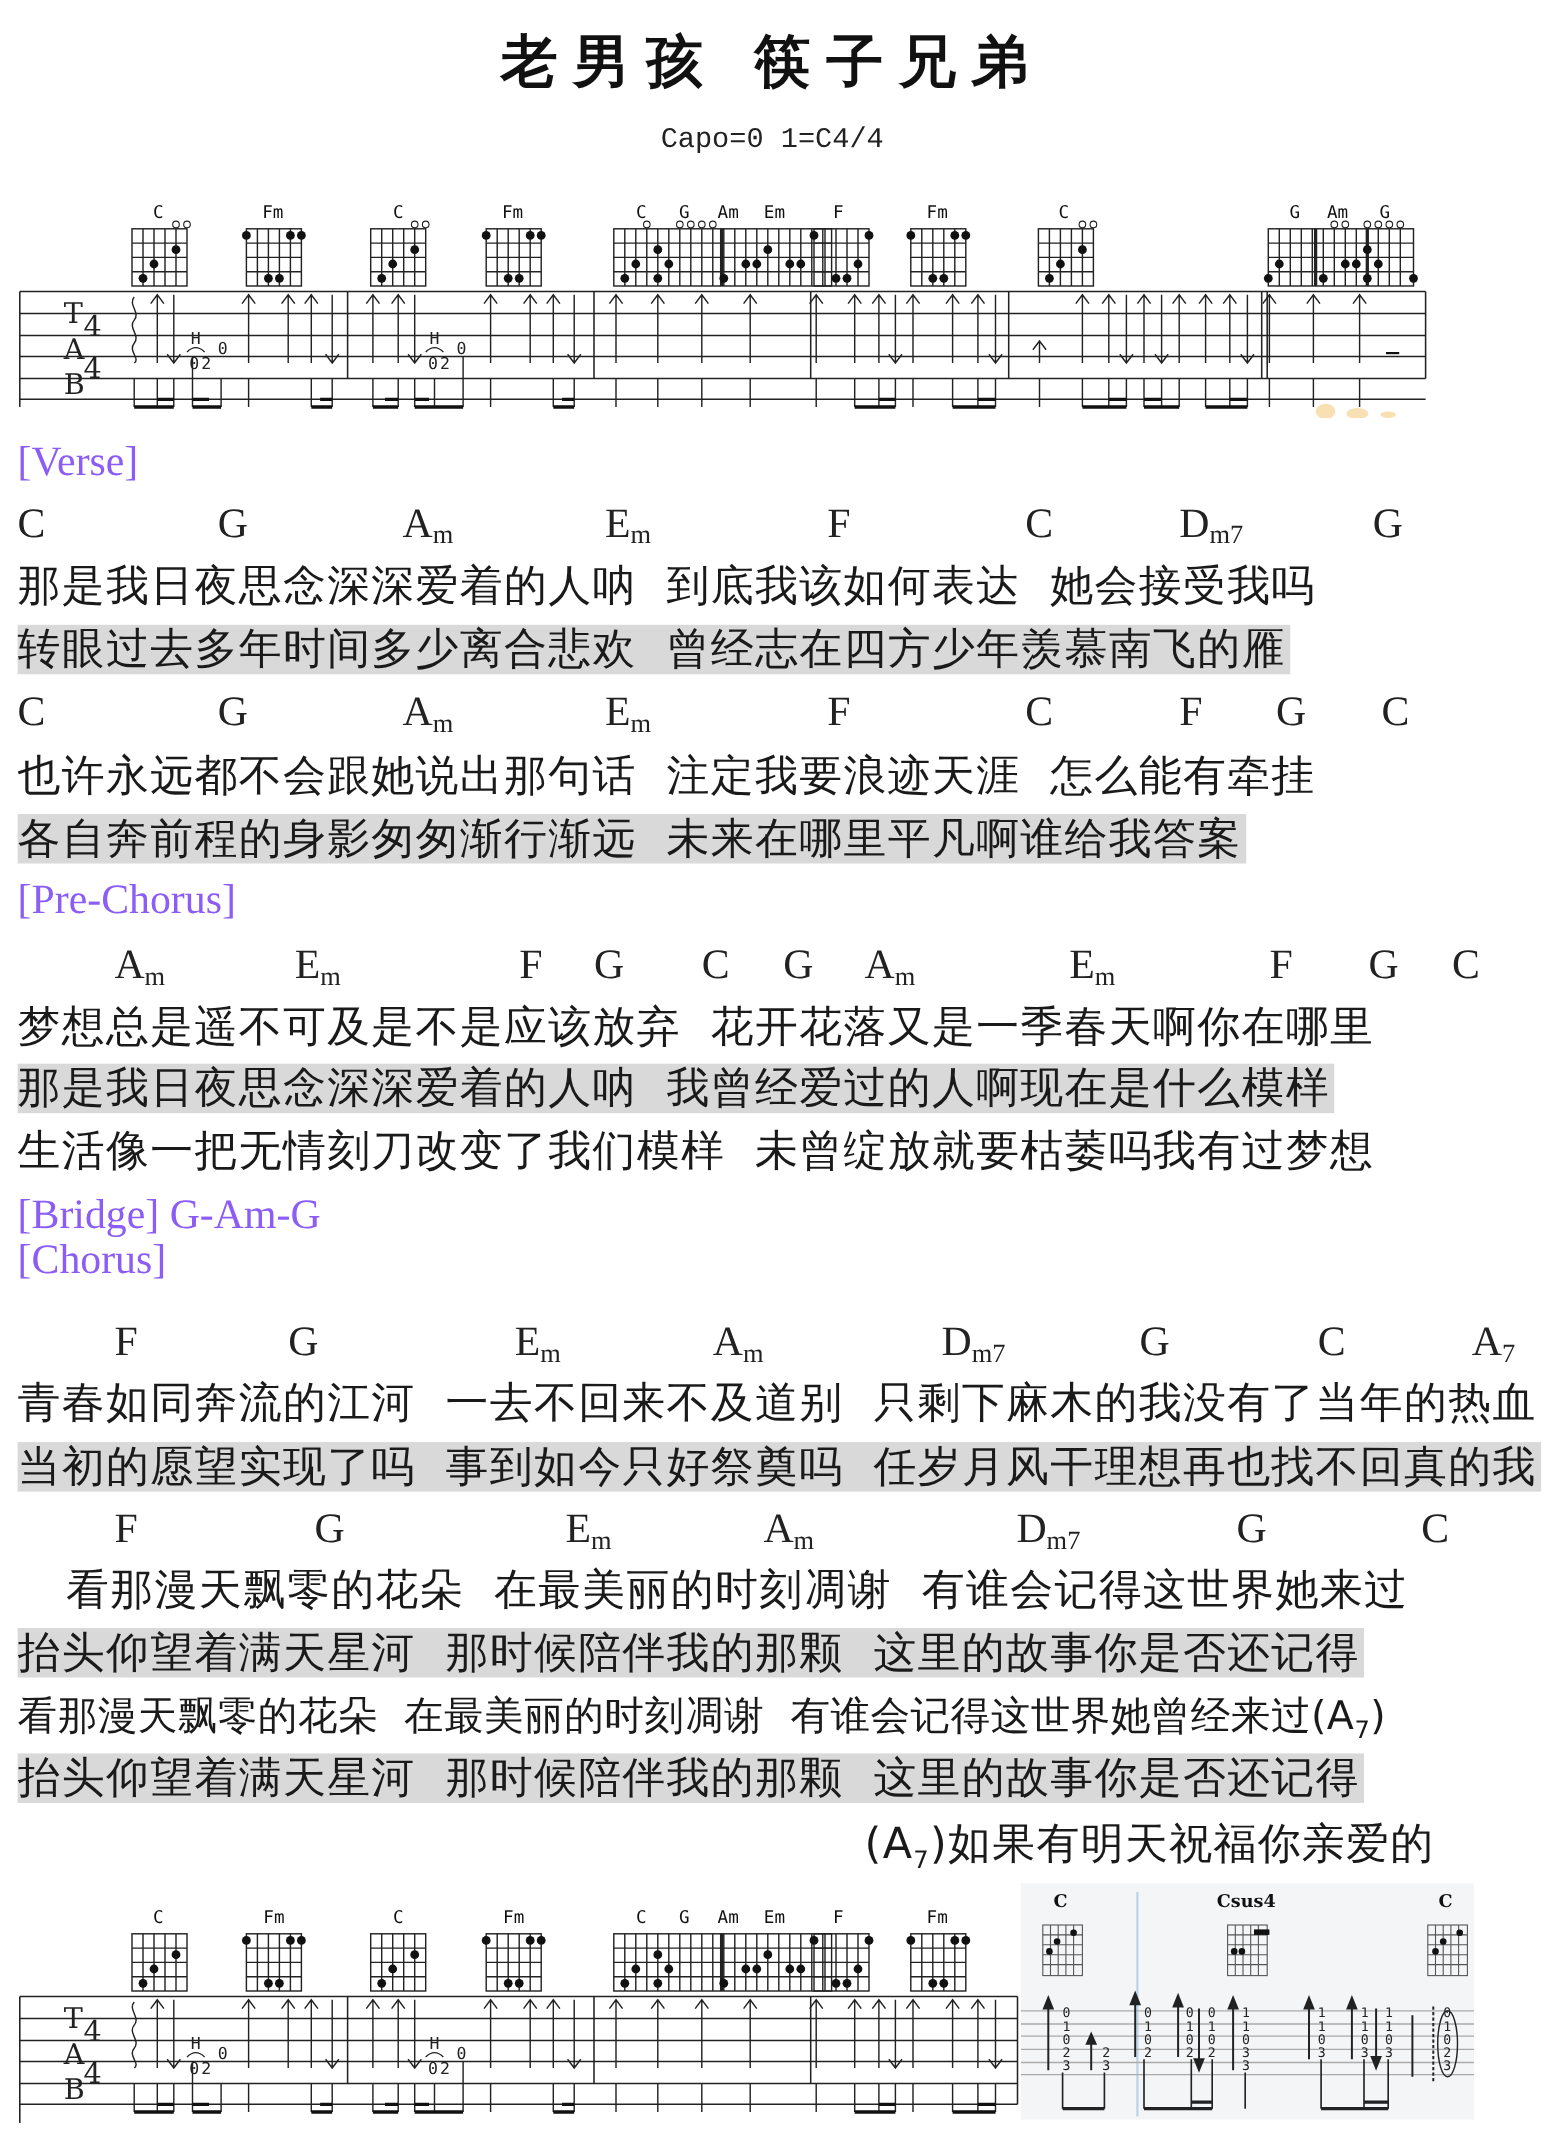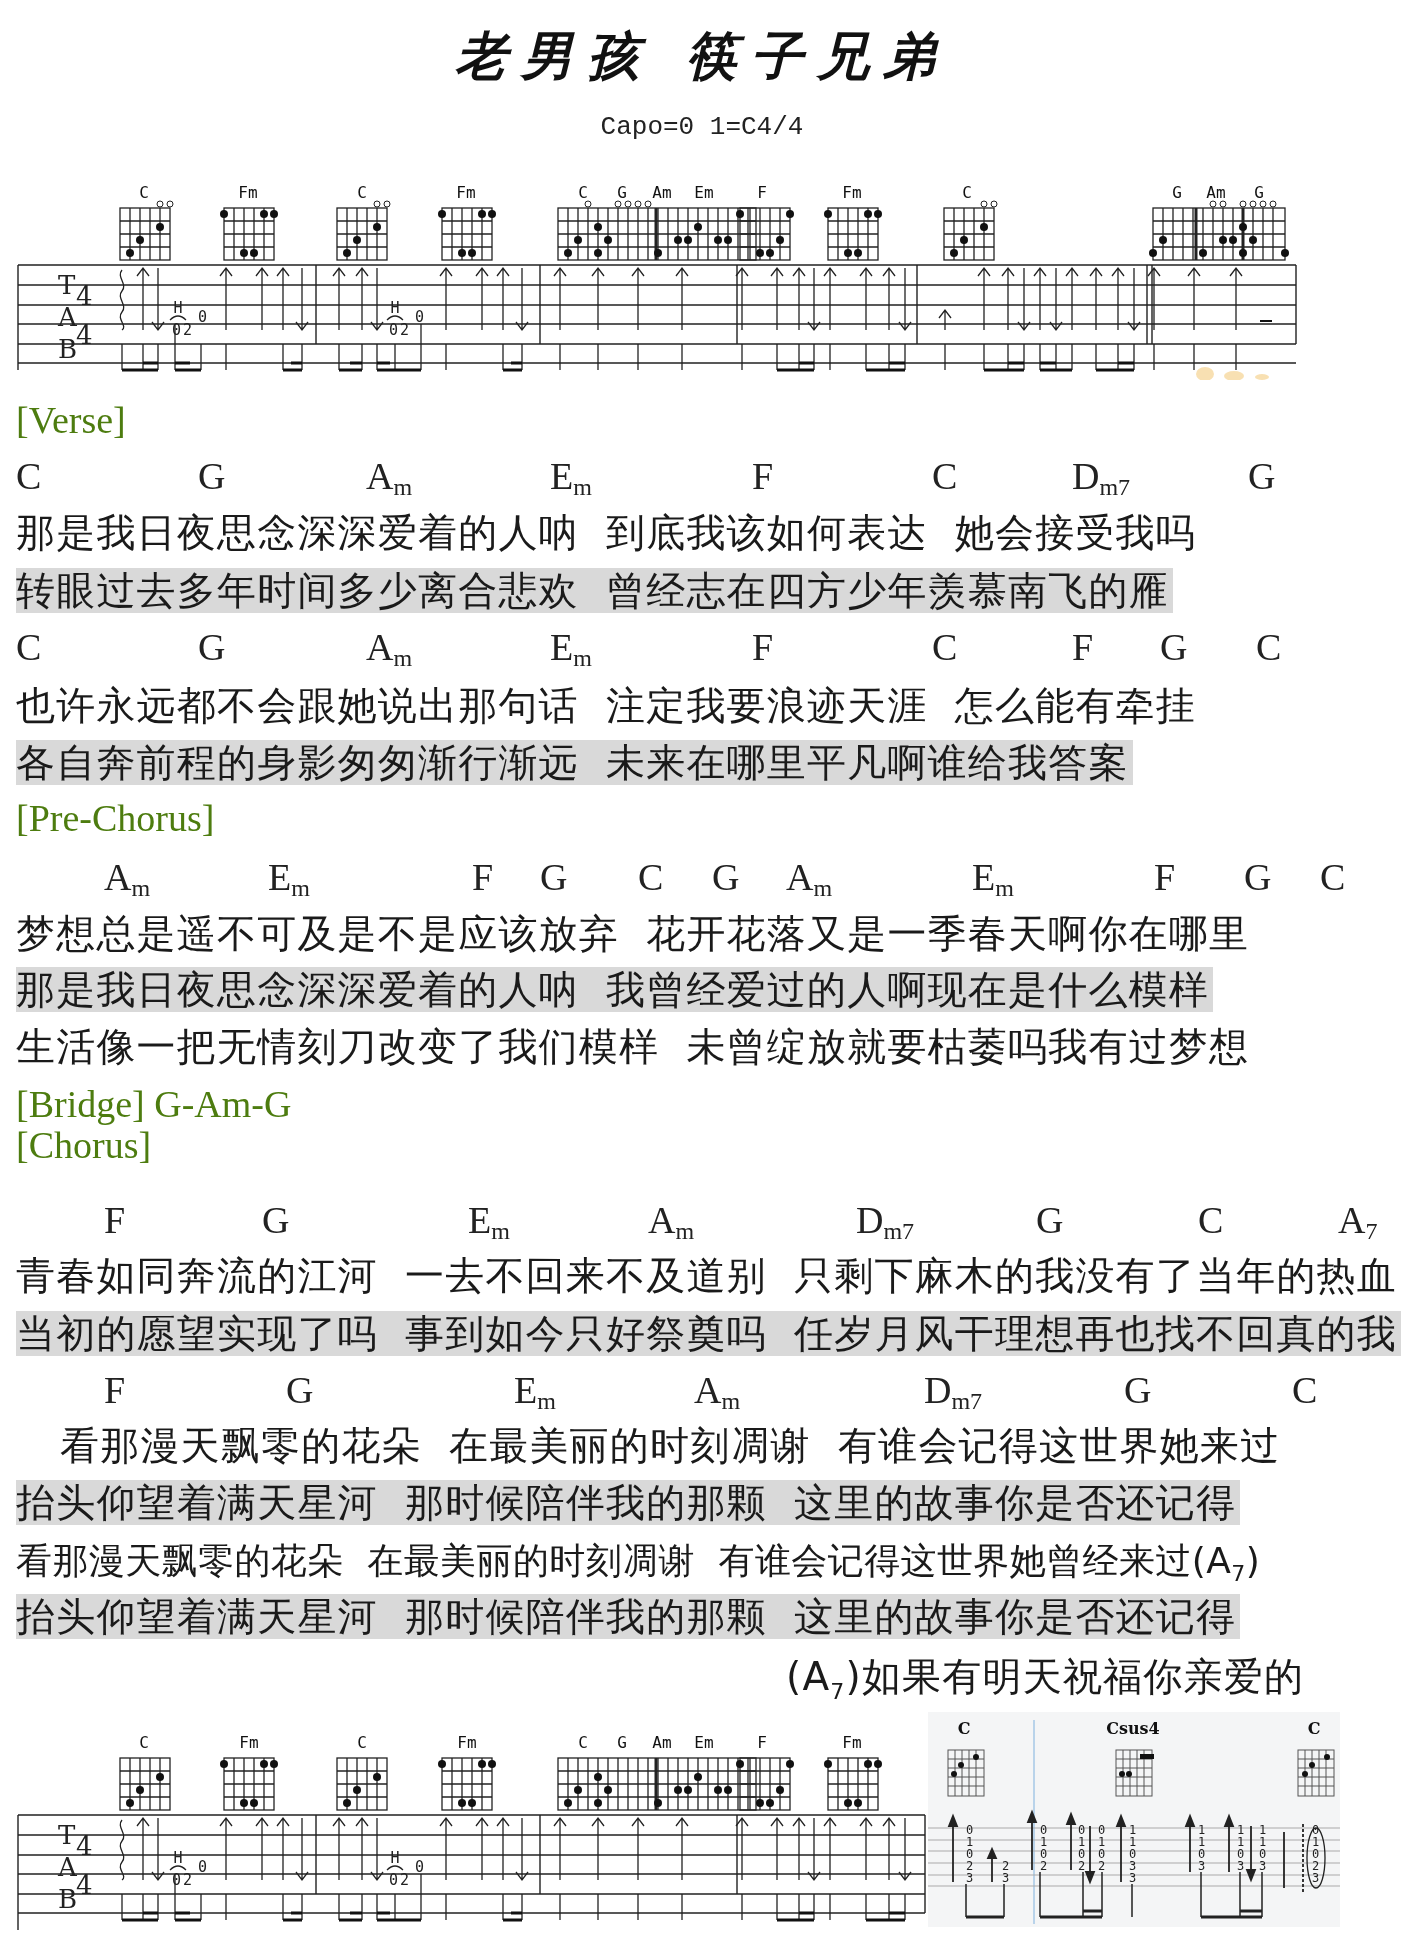--- a/index.html
+++ b/index.html
@@ -1,20 +1,20 @@
 <!DOCTYPE html>
 <html><head>
 <meta charset="utf-8">
 <style>
   html,body{margin:0;padding:0;background:#ffffff;}
   body{width:1404px;height:1937px;position:relative;overflow:hidden;font-family:"DejaVu Serif","Liberation Serif",serif;color:#111;}
   .abs{position:absolute;}
-  .title{left:0;width:1404px;top:22px;text-align:center;font-size:52px;font-weight:bold;font-style:italic;letter-spacing:14px;font-family:"DejaVu Serif",serif;}
+  .title{left:0;width:1404px;top:22px;text-align:center;font-size:52px;font-weight:bold;letter-spacing:14px;font-family:"DejaVu Serif",serif;}
   .capo{left:0;width:1404px;top:112px;text-align:center;font-size:26px;font-family:Liberation Mono, monospace;color:#222;}
-  .section{left:16px;font-size:38px;font-family:"Liberation Serif",serif;color:#4d7c0f;}
+  .section{left:16px;font-size:38px;font-family:"Liberation Serif",serif;color:#8b5cf6;}
   .chordrow{left:0;width:1404px;height:46px;}
   .chord{position:absolute;font-size:38px;font-family:"Liberation Serif",serif;color:#222;}
   .chord sub{font-size:24px;vertical-align:-6px;}
   .lyric{left:16px;font-size:39px;font-family:"DejaVu Sans","Liberation Sans",sans-serif;color:#1a1a1a;white-space:pre;letter-spacing:1.2px;line-height:52px;height:52px;}
   .hl{background:#d9d9d9;padding-right:4px;}
   .tab svg{display:block;}
   .photo{background:#f4f5f6;}
 </style>
 </head>
 <body>

